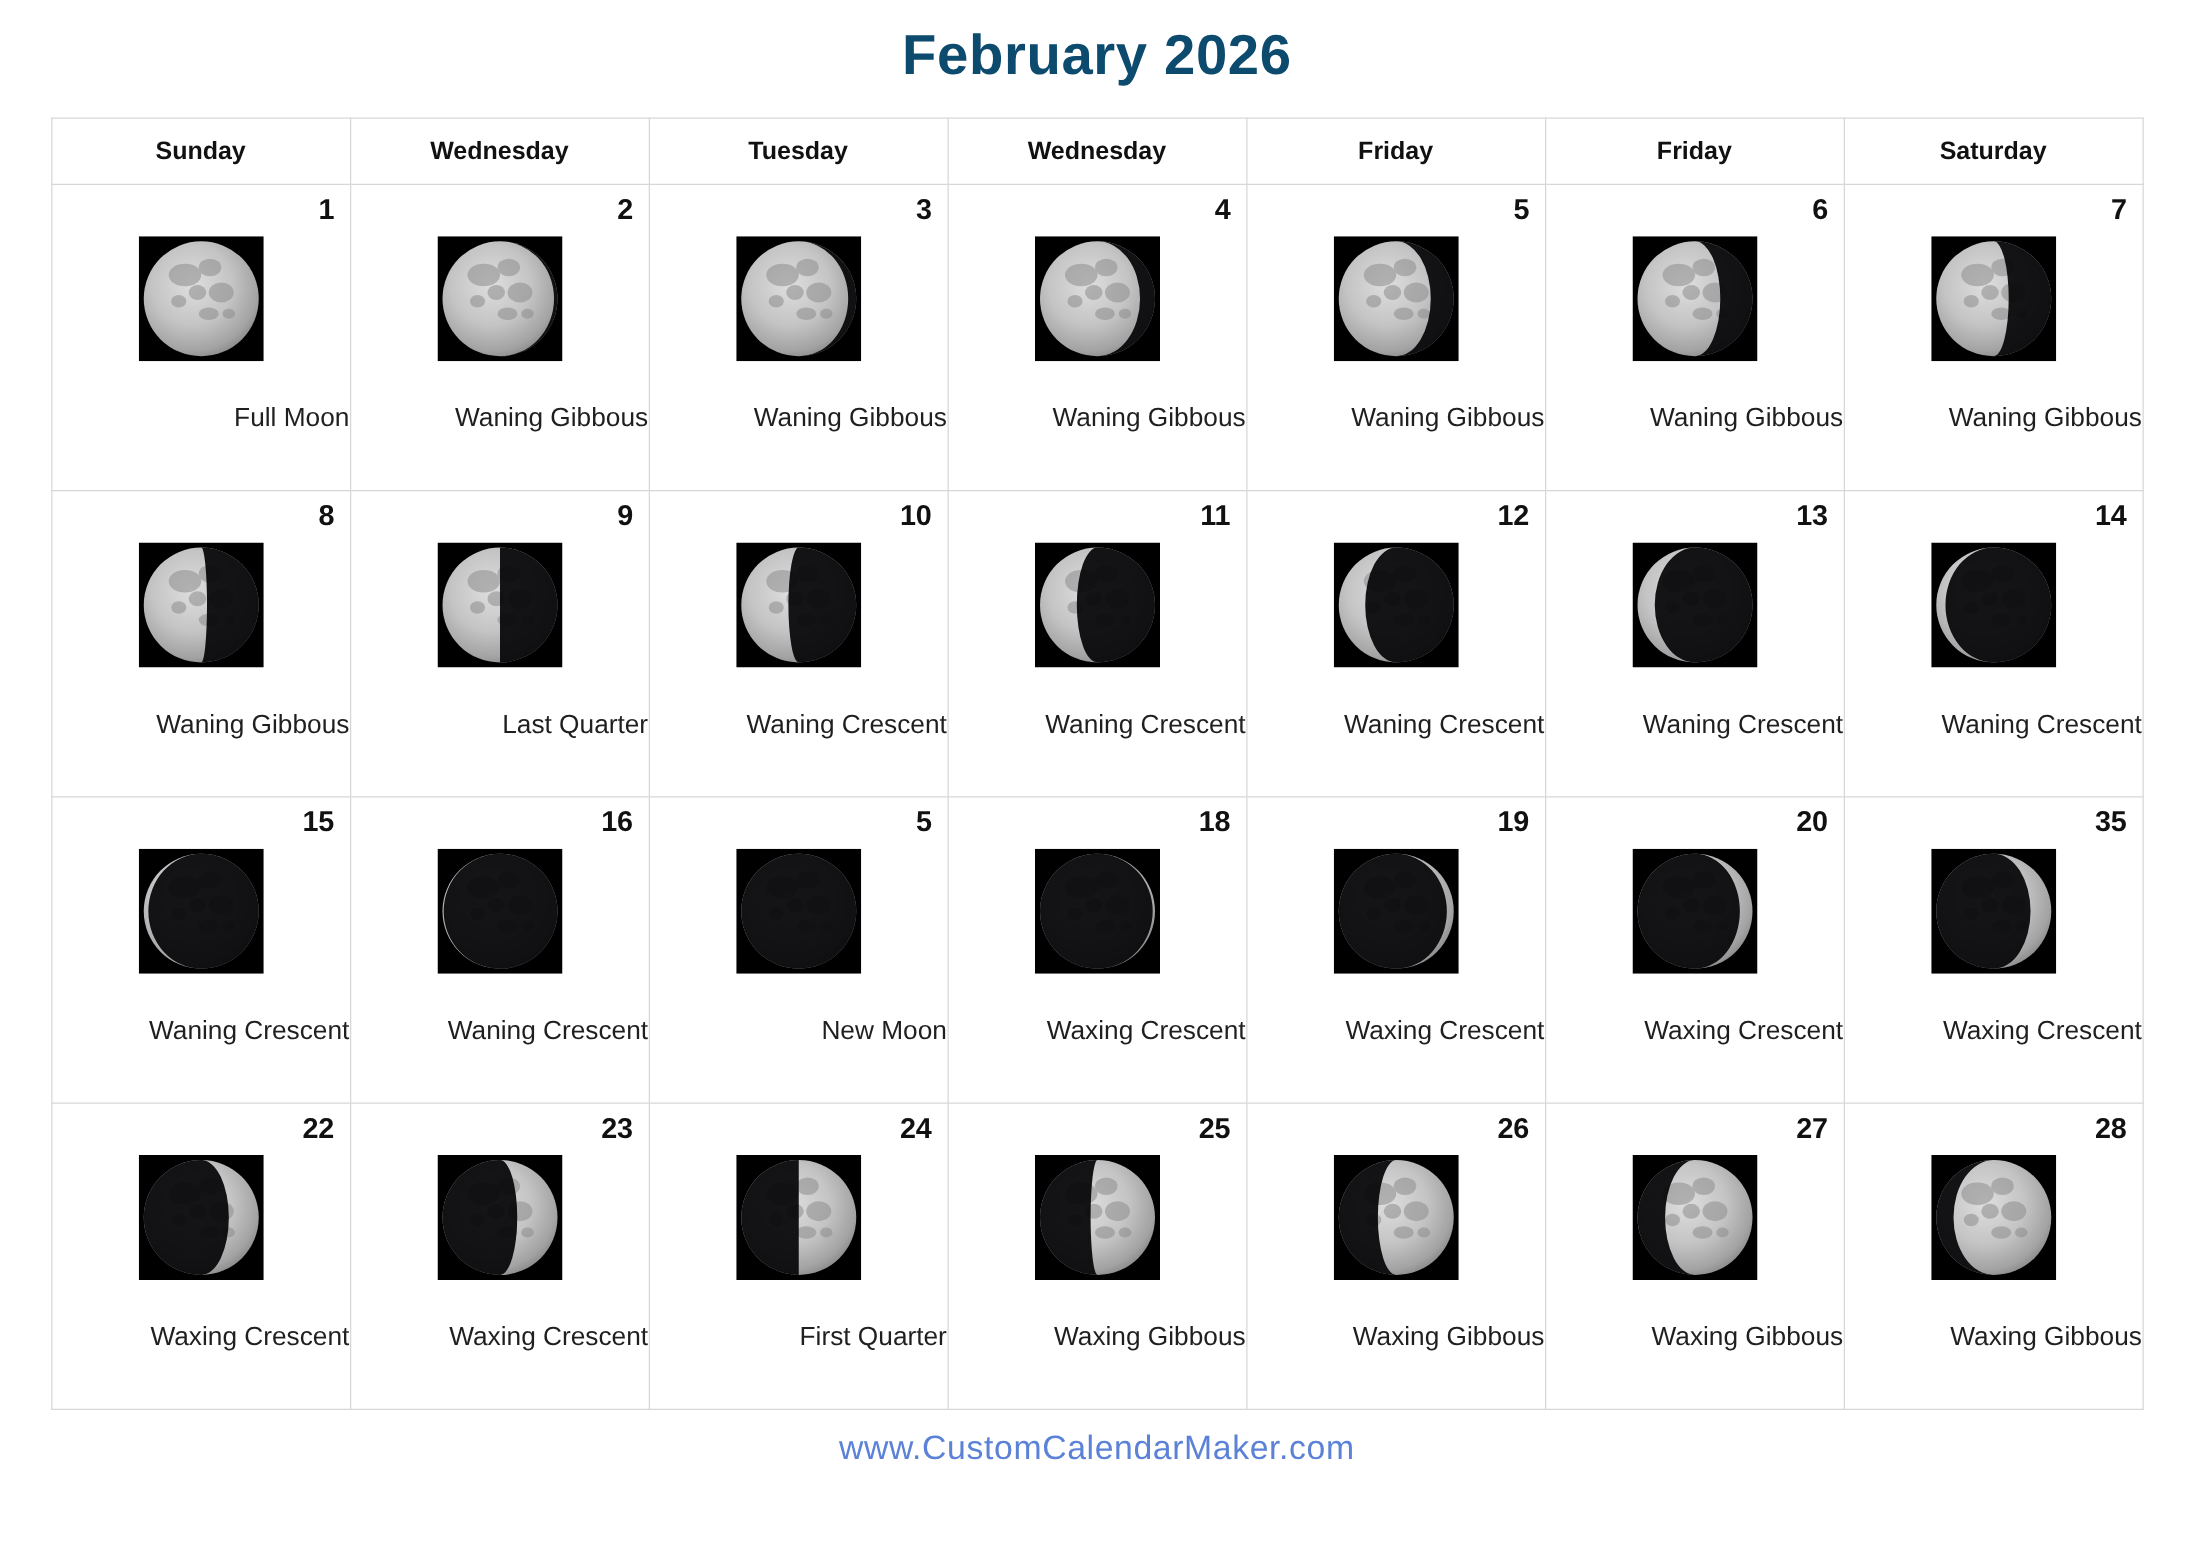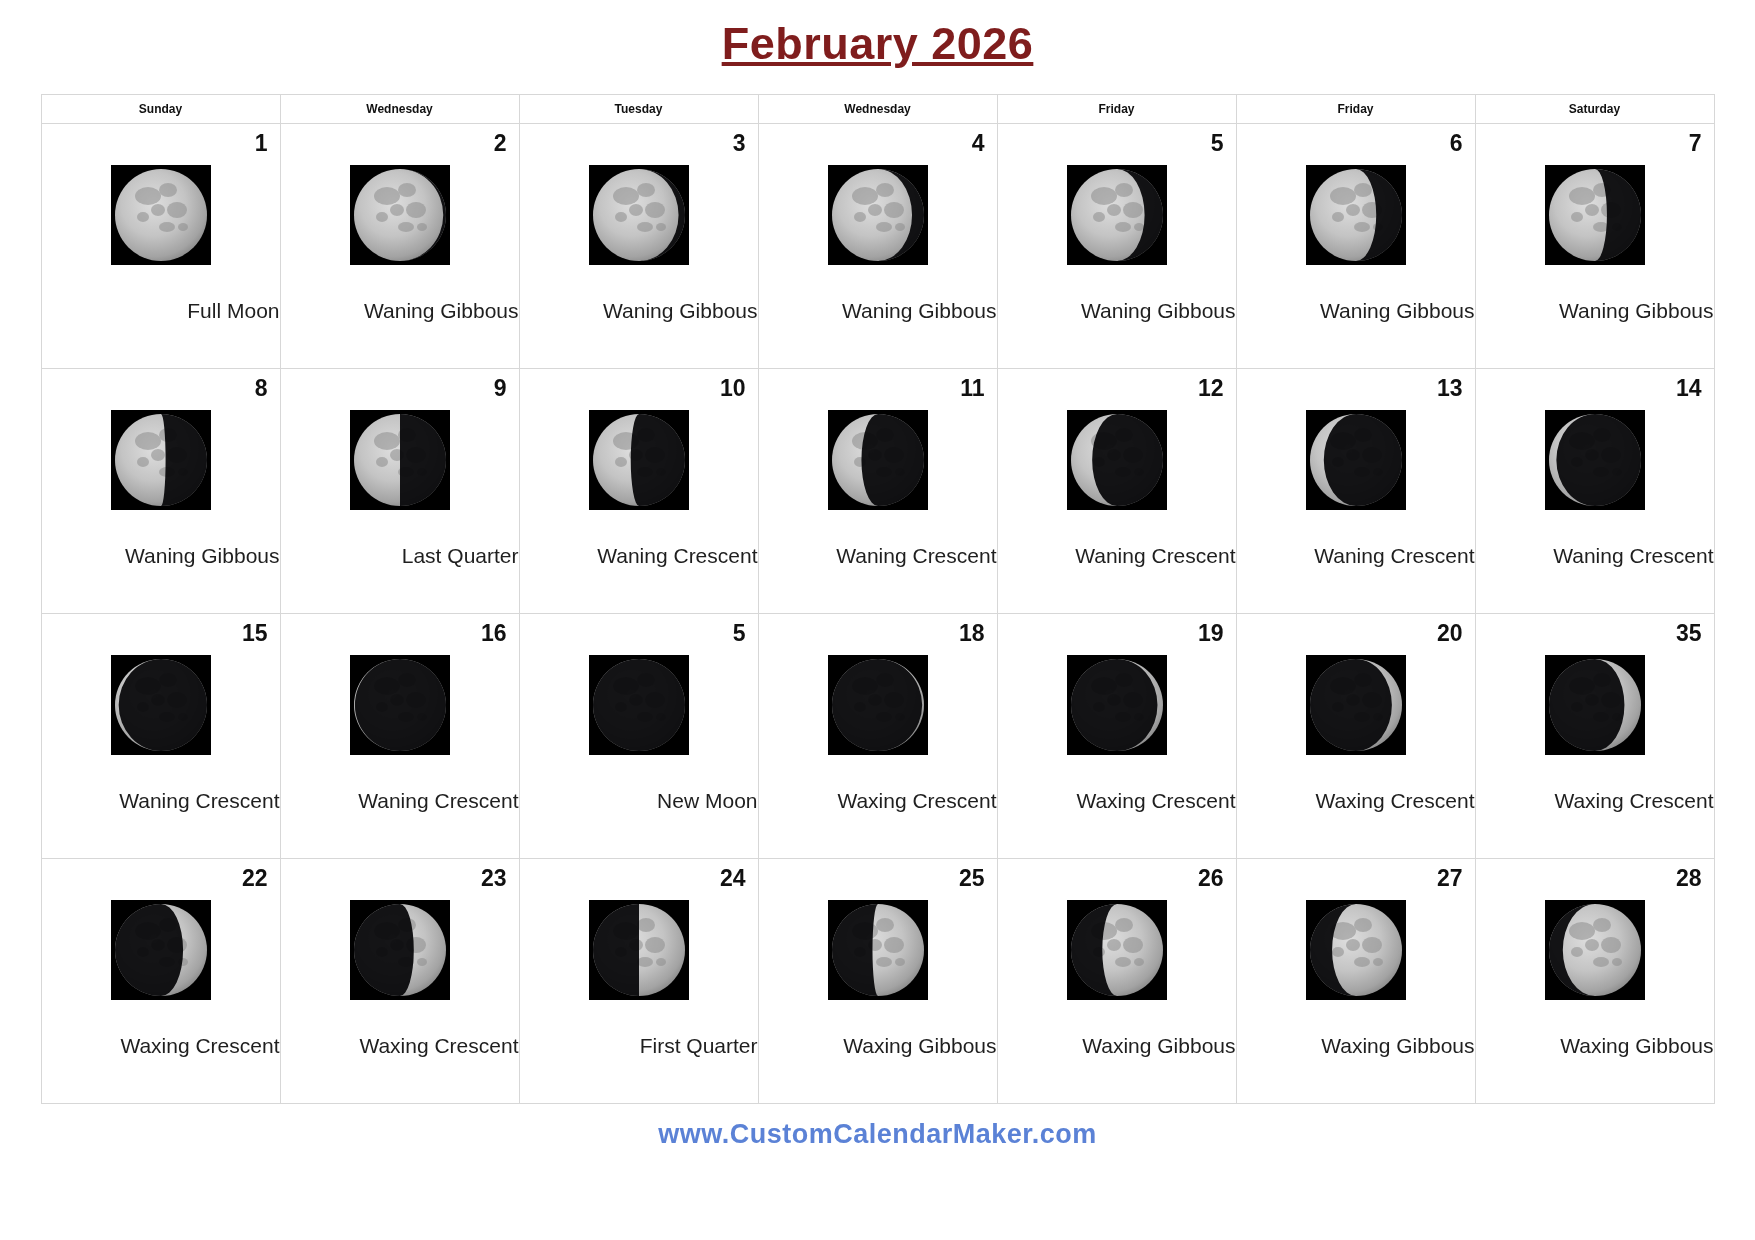--- a/index.html
+++ b/index.html
@@ -3,45 +3,45 @@
 <meta charset="utf-8">
 <style>
   html,body{margin:0;padding:0;}
   body{
     width:1755px;height:1240px;background:#ffffff;
     font-family:"Liberation Sans","DejaVu Sans",sans-serif;color:#1b1b1b;
     position:relative;overflow:hidden;
   }
   .page-title{
     text-align:center;font-size:45px;font-weight:700;letter-spacing:.5px;
-    margin:18px 0 0 0;color:#7f1d1d;text-decoration:underline;
+    margin:18px 0 0 0;color:#0c4a6e;
   }
   table.calendar{
     border-collapse:collapse;table-layout:fixed;
     width:1674px;margin:24px auto 0 auto;
   }
   table.calendar th{
-    border:1px solid #d7d7d7;font-size:12px;font-weight:700;
-    height:28px;padding:0;color:#111;background:#fff;
+    border:1px solid #d7d7d7;font-size:20px;font-weight:700;
+    height:28px;padding:12px;color:#111;background:#fff;
   }
   table.calendar td{
     border:1px solid #d7d7d7;height:244px;vertical-align:top;padding:0;background:#fff;
   }
   .daynum{
     text-align:right;font-size:23px;font-weight:700;line-height:26px;
     padding:6px 12px 0 0;color:#111;
   }
   .moonwrap{text-align:center;margin-top:9px;line-height:0;}
   svg.moon{width:100px;height:100px;display:inline-block;}
   .phase{
     text-align:right;font-size:21px;font-weight:400;margin-top:34px;color:#1f1f1f;
   }
   .footer{text-align:center;margin-top:15px;}
   .footer a{
-    color:#5b82d6;font-weight:700;font-size:27px;letter-spacing:.5px;
+    color:#5b82d6;font-weight:400;font-size:27px;letter-spacing:.5px;
     text-decoration:none;
     margin-top:20px;
   }
   .svg-defs{position:absolute;width:0;height:0;overflow:hidden;}
 </style>
 </head>
 <body>
 
 <svg class="svg-defs" xmlns="http://www.w3.org/2000/svg">
   <defs>

